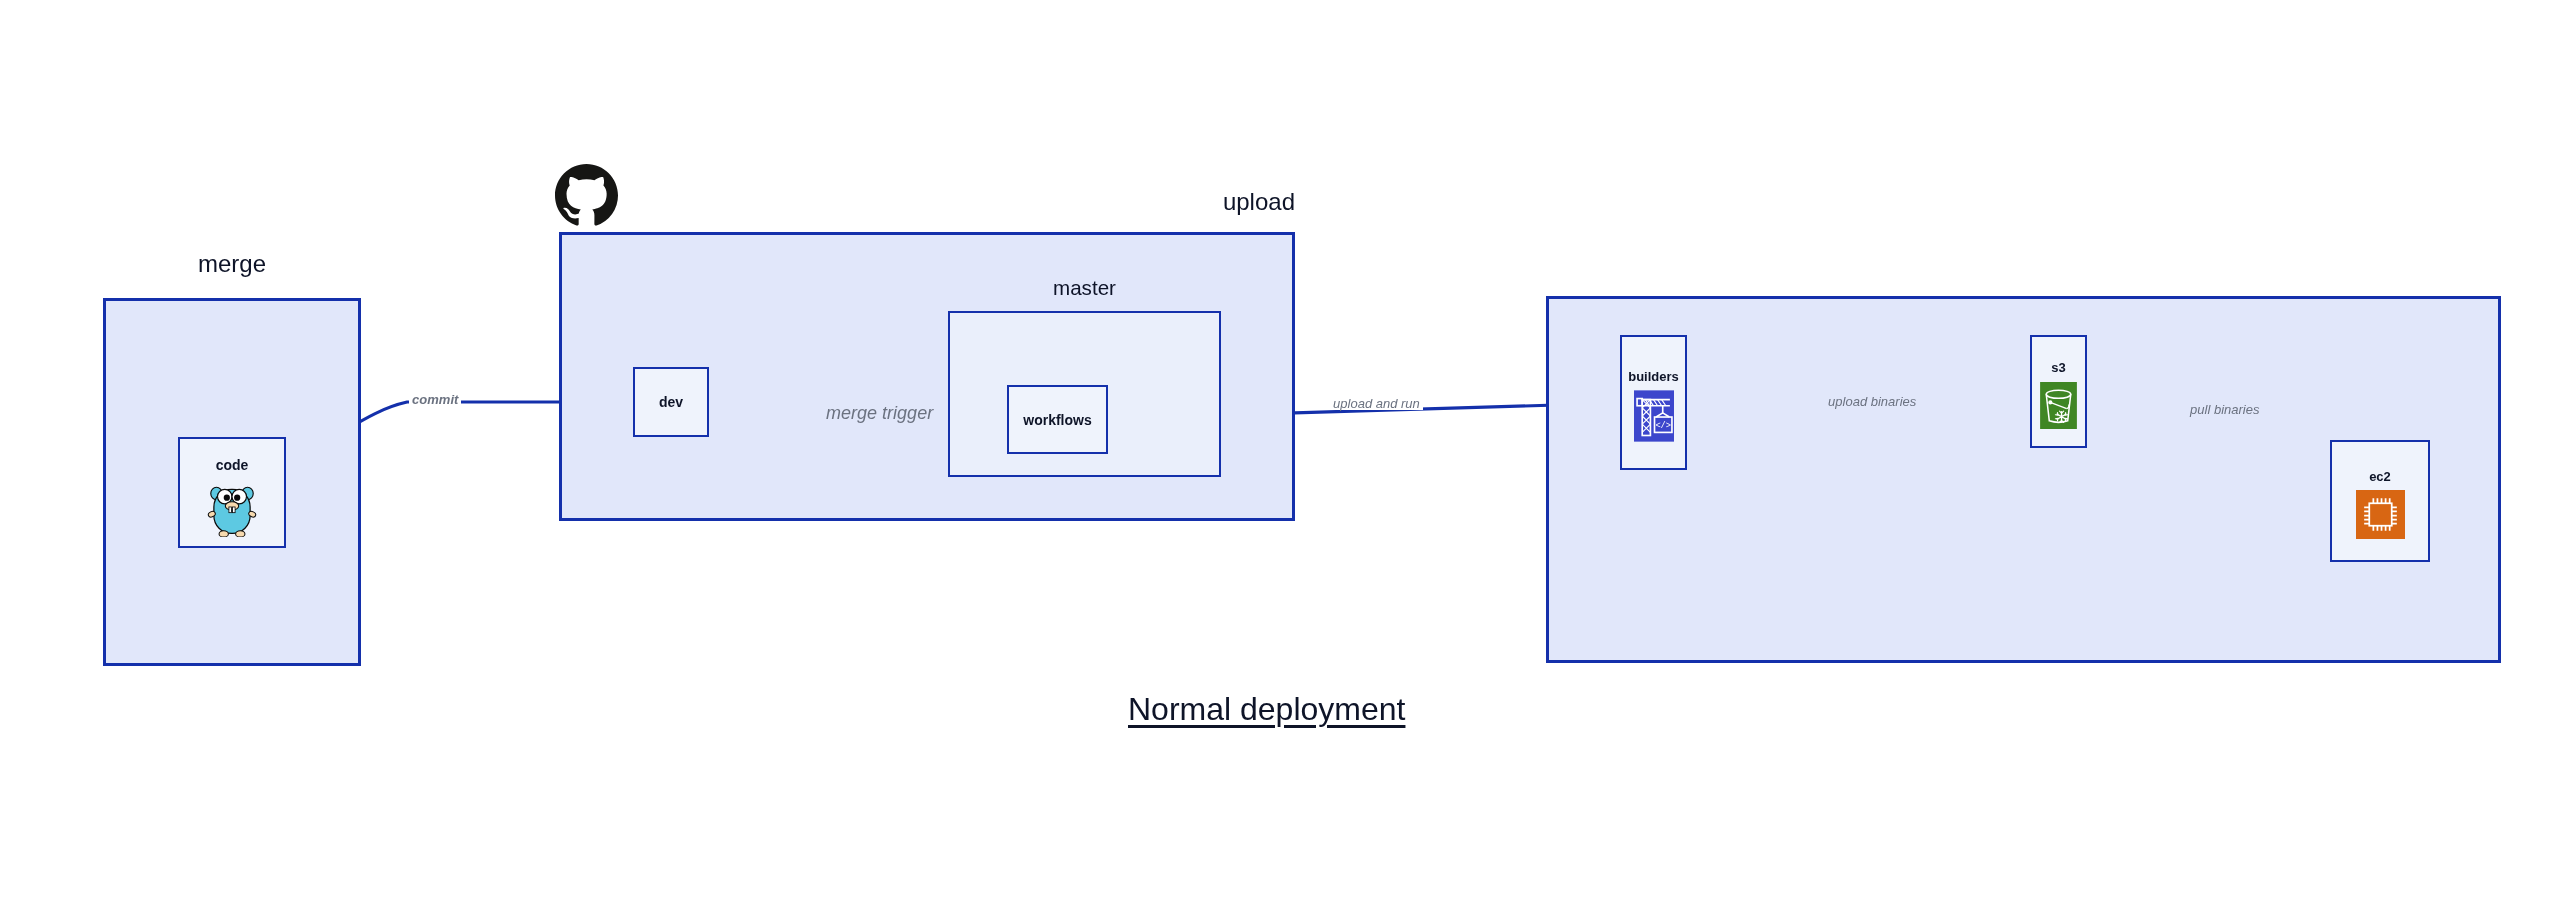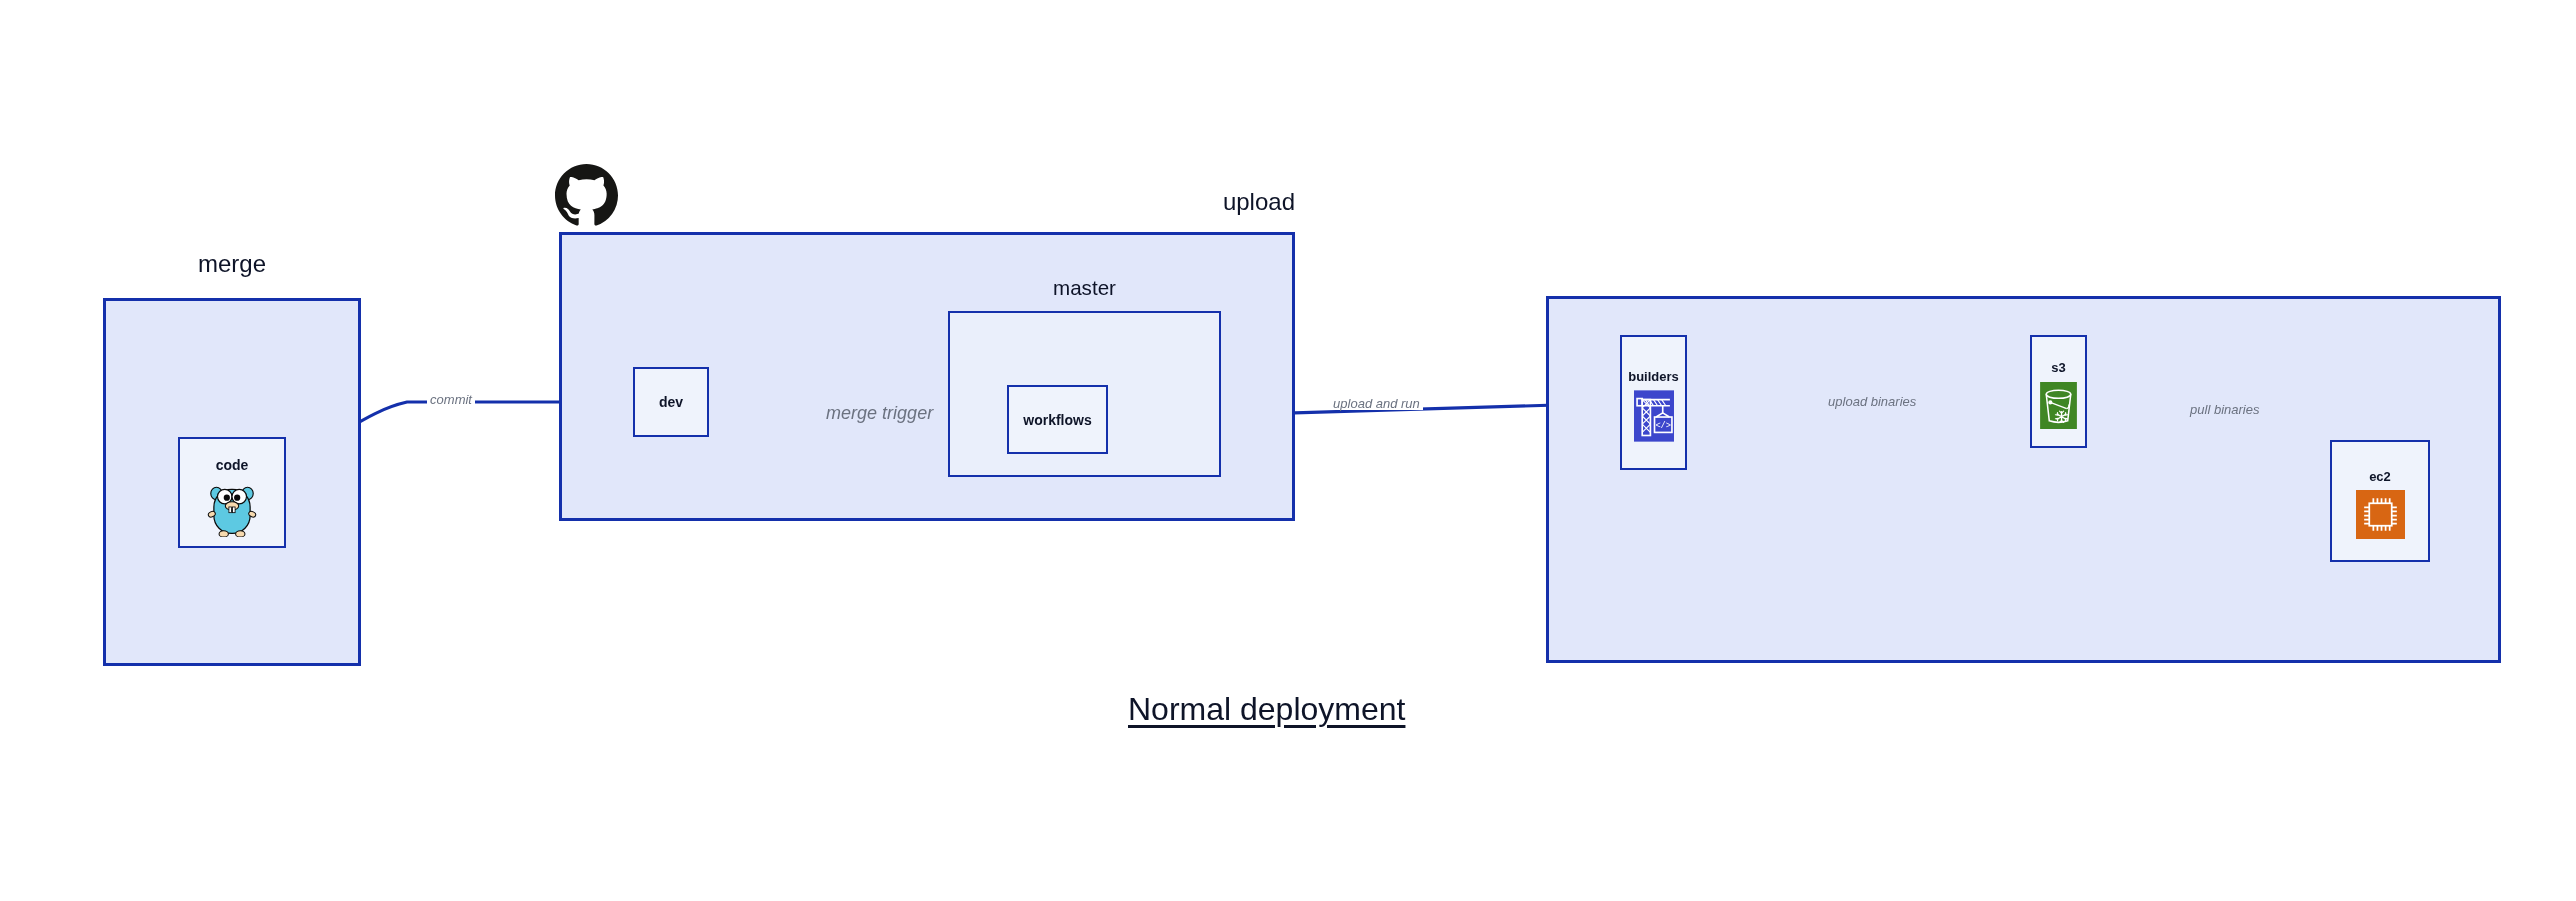--- a/index.html
+++ b/index.html
@@ -192,21 +192,21 @@
           <path d="M34 70 L34 80 M42 70 L42 80 M50 70 L50 80 M58 70 L58 80 M66 70 L66 80"></path>
 
           <path d="M26 34 L16 34 M26 42 L16 42 M26 50 L16 50 M26 58 L16 58 M26 66 L16 66"></path>
 
           <path d="M70 34 L80 34 M70 42 L80 42 M70 50 L80 50 M70 58 L80 58 M70 66 L80 66"></path>
         </g>
       </svg>
     </div>
   </div>
 
-  <div class="edge-label" style="left:427px;top:393px;font-size:13px;padding:0 3.1px;">commit</div>
+  <div class="edge-label" style="left:409px;top:393px;font-size:13px;padding:0 3.1px;font-weight:bold;">commit</div>
 
   <div class="edge-label on-group" style="left:823px;top:404px;font-size:18px;padding:0 3.1px;">merge trigger</div>
 
   <div class="edge-label" style="left:1330px;top:397px;font-size:13px;padding:0 3.1px;">upload and run</div>
 
   <div class="edge-label on-group" style="left:1825px;top:395px;font-size:13px;padding:0 3.1px;">upload binaries</div>
 
   <div class="edge-label on-group" style="left:2187px;top:403px;font-size:13px;padding:0 3.1px;">pull binaries</div>
 
   <div id="diagram-title" style="left:1128px;top:693px;font-size:32px;">Normal deployment</div>

